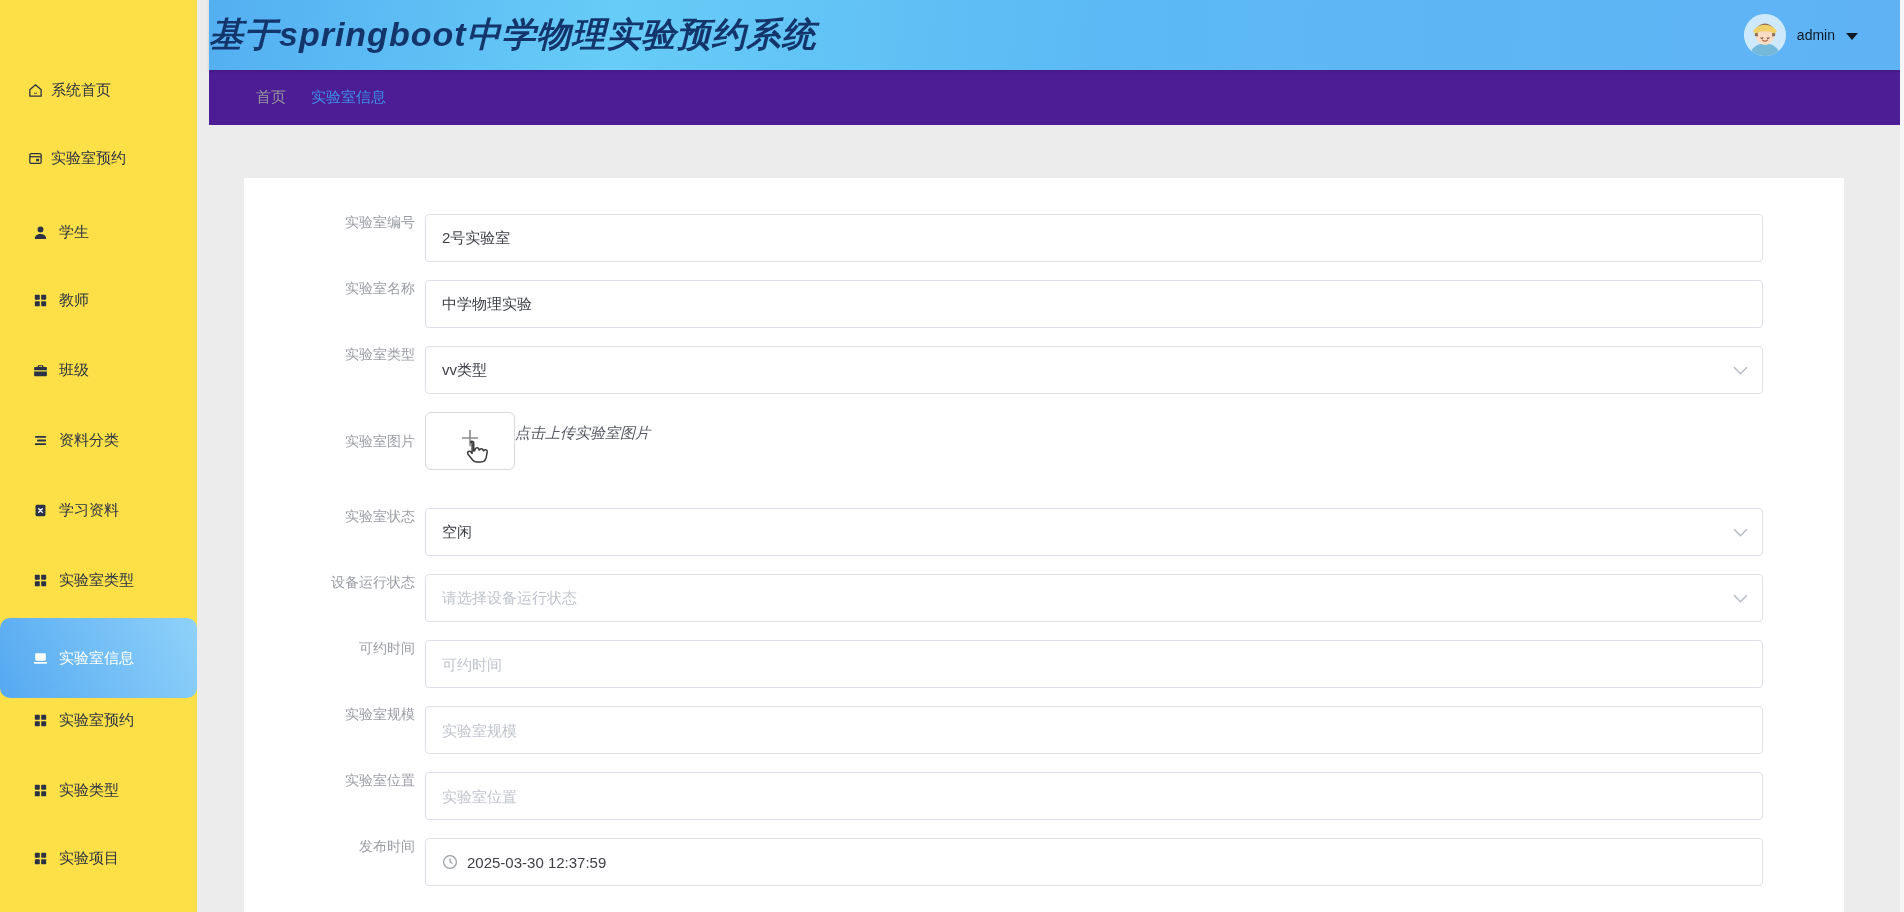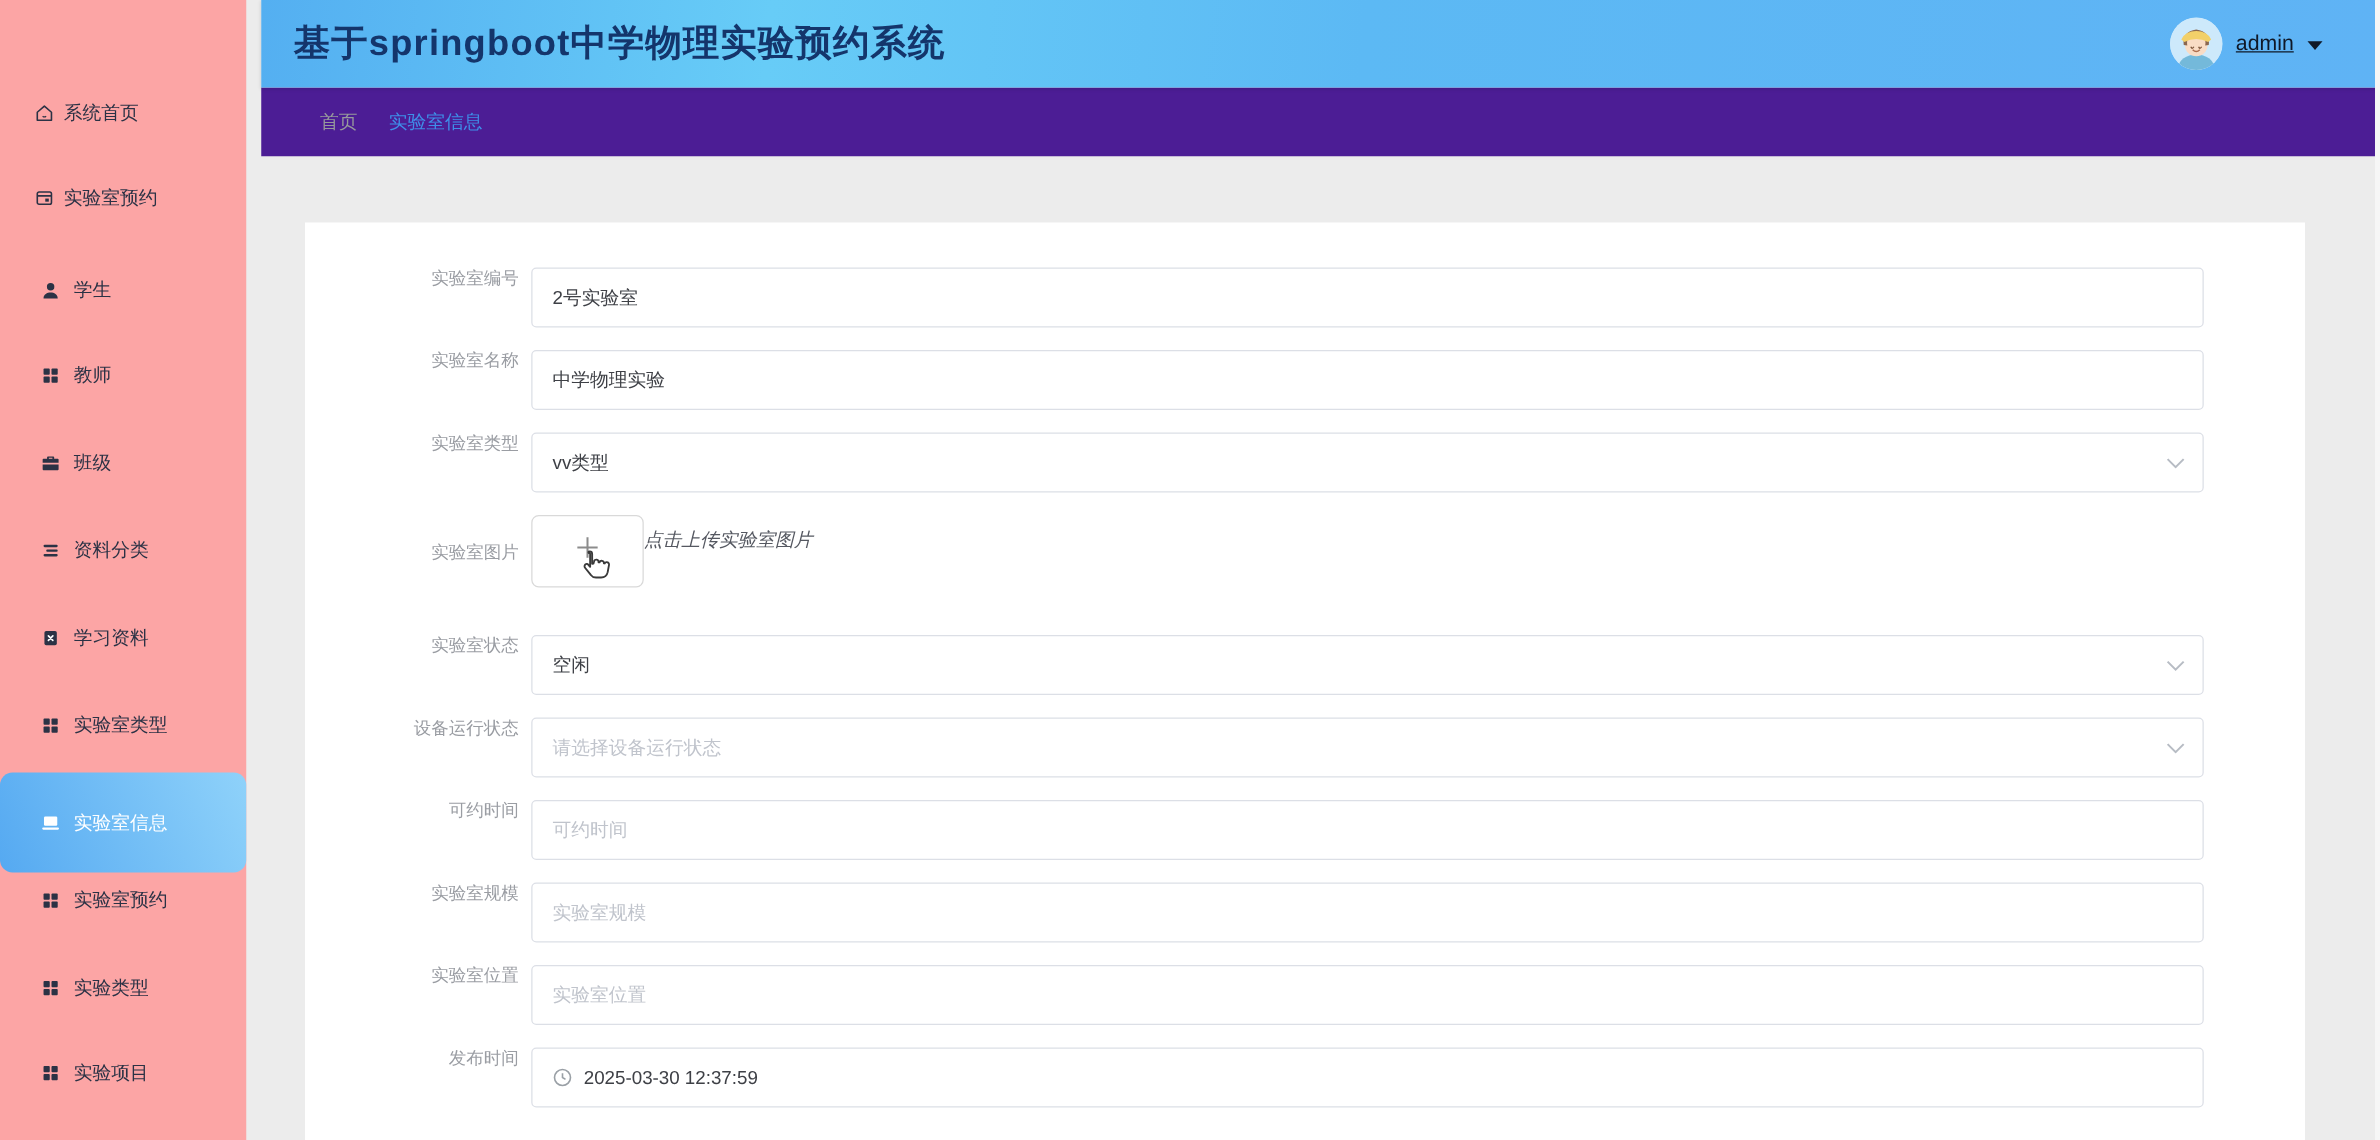--- a/index.html
+++ b/index.html
@@ -1,39 +1,39 @@
 <!DOCTYPE html>
 <html><head>
 <meta charset="utf-8">
 <style>
   * { margin:0; padding:0; box-sizing:border-box; }
   html,body { width:1904px; height:912px; overflow:hidden; }
   body { font-family:"Liberation Sans", sans-serif; background:#ececec; position:relative; }
 
   
-  .sidebar { position:absolute; left:0; top:0; width:197px; height:912px; background:#fca5a5; z-index:2; }
+  .sidebar { position:absolute; left:0; top:0; width:197px; height:912px; background:#fde047; z-index:2; }
   .side-item { position:absolute; left:0; width:197px; height:70px; display:flex; align-items:center;
                padding-left:32px; color:#2b3245; font-size:15px; cursor:pointer; }
   .side-item .icon { display:flex; margin-right:10px; }
   .side-item svg { width:17px; height:17px; }
   .side-item.top-level { padding-left:27px; }
   .side-item.top-level .icon { margin-right:7px; }
   .side-item.active { height:80px; border-radius:10px; color:#ffffff;
                       background:linear-gradient(245deg,#8fd2fa 0%,#55a9f1 100%); }
 
   
   .main { position:absolute; left:209px; top:0; width:1695px; height:912px; }
   .header { height:70px; position:relative; display:flex; align-items:center;
             background:linear-gradient(95deg,#54aff1 0%,#67ccf7 24%,#5cb9f4 52%,#5fb3f5 100%);
             box-shadow:0 1px 3px rgba(0,0,0,0.15); }
-  .header-title { color:#14356b; font-size:29px; font-weight:700; padding-left:26px; letter-spacing:1px; }
+  .header-title { color:#14356b; font-size:34px; font-weight:700; letter-spacing:1px;font-style:italic; }
   .user-block { position:absolute; right:46px; top:0; height:70px; display:flex; align-items:center; gap:11px; cursor:pointer; }
   .avatar { width:42px; height:42px; border-radius:50%; overflow:hidden; background:#cde9fb; flex:none; }
   .avatar svg { width:42px; height:42px; display:block; }
-  .user-name { font-size:17px; color:#0f1827;text-decoration:underline; }
+  .user-name { font-size:14px; color:#0f1827; }
   .caret-down { width:0; height:0; border-left:6px solid transparent; border-right:6px solid transparent;
                 border-top:7px solid #0f1827; margin-top:2px; }
 
   .breadcrumb-bar { height:55px; background:#4c1d95; display:flex; align-items:center; padding-left:47px; gap:25px; }
   .crumb { font-size:15px; color:#97999c; cursor:pointer; }
   .crumb.current { color:#3e8fe9; }
 
   .content { height:787px; background:#ececec; }
   .card { margin-left:35px; margin-top:53px; width:1600px; height:1100px; background:#ffffff; padding-top:36px; }
 

